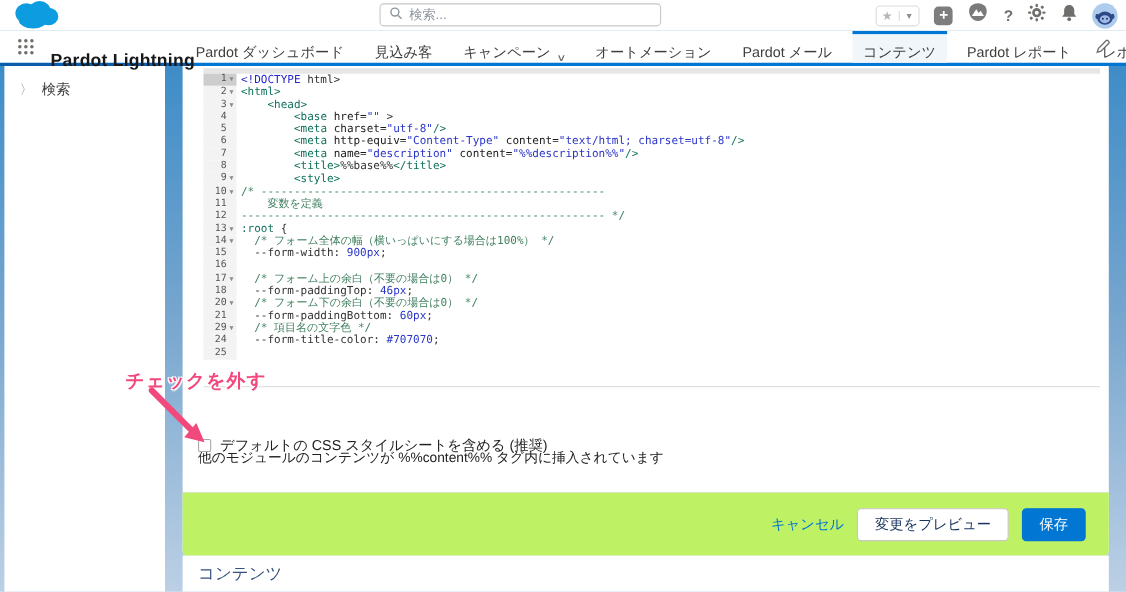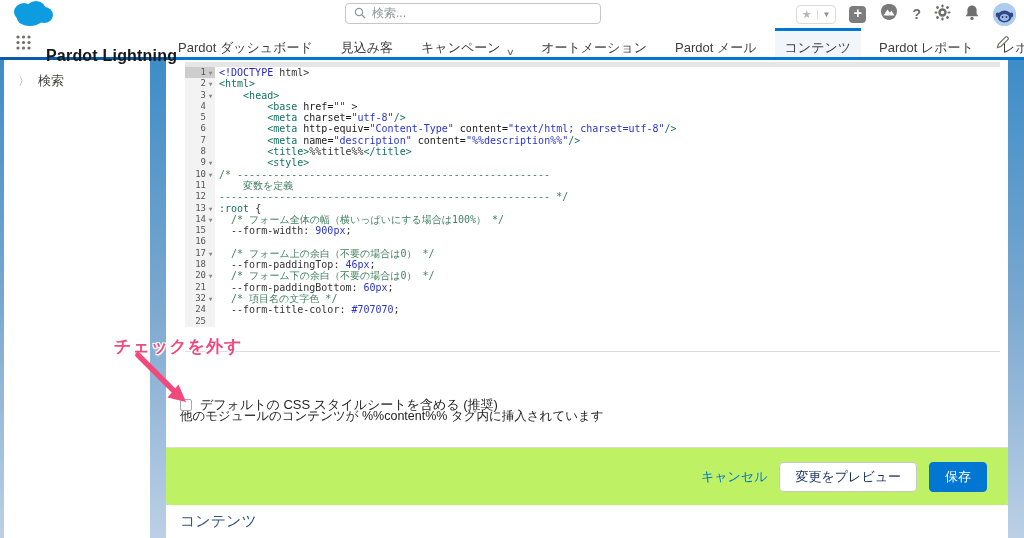--- a/index.html
+++ b/index.html
@@ -269,21 +269,21 @@
             <span class="num">7</span>
             <span class="fold"></span>
           </div>
           <div class="code-text"><span class="tk-plain">        </span><span class="tk-tag">&lt;meta</span><span class="tk-attr"> name=</span><span class="tk-str">"description"</span><span class="tk-attr"> content=</span><span class="tk-str">"%%description%%"</span><span class="tk-tag">/&gt;</span></div>
         </div>
         <div class="code-row">
           <div class="gutter">
             <span class="num">8</span>
             <span class="fold"></span>
           </div>
-          <div class="code-text"><span class="tk-plain">        </span><span class="tk-tag">&lt;title&gt;</span><span class="tk-plain">%%title%%</span><span class="tk-tag">&lt;/title&gt;</span></div>
+          <div class="code-text"><span class="tk-plain">        </span><span class="tk-tag">&lt;title&gt;</span><span class="tk-plain">%%base%%</span><span class="tk-tag">&lt;/title&gt;</span></div>
         </div>
         <div class="code-row">
           <div class="gutter">
             <span class="num">9</span>
             <span class="fold">▼</span>
           </div>
           <div class="code-text"><span class="tk-plain">        </span><span class="tk-tag">&lt;style&gt;</span></div>
         </div>
         <div class="code-row">
           <div class="gutter">
@@ -357,21 +357,21 @@
         </div>
         <div class="code-row">
           <div class="gutter">
             <span class="num">21</span>
             <span class="fold"></span>
           </div>
           <div class="code-text"><span class="tk-plain">  --form-paddingBottom: </span><span class="tk-num">60px</span><span class="tk-plain">;</span></div>
         </div>
         <div class="code-row">
           <div class="gutter">
-            <span class="num">32</span>
+            <span class="num">29</span>
             <span class="fold">▼</span>
           </div>
           <div class="code-text"><span class="tk-plain">  </span><span class="tk-comment">/* 項目名の文字色 */</span></div>
         </div>
         <div class="code-row">
           <div class="gutter">
             <span class="num">24</span>
             <span class="fold"></span>
           </div>
           <div class="code-text"><span class="tk-plain">  --form-title-color: </span><span class="tk-num">#707070</span><span class="tk-plain">;</span></div>

